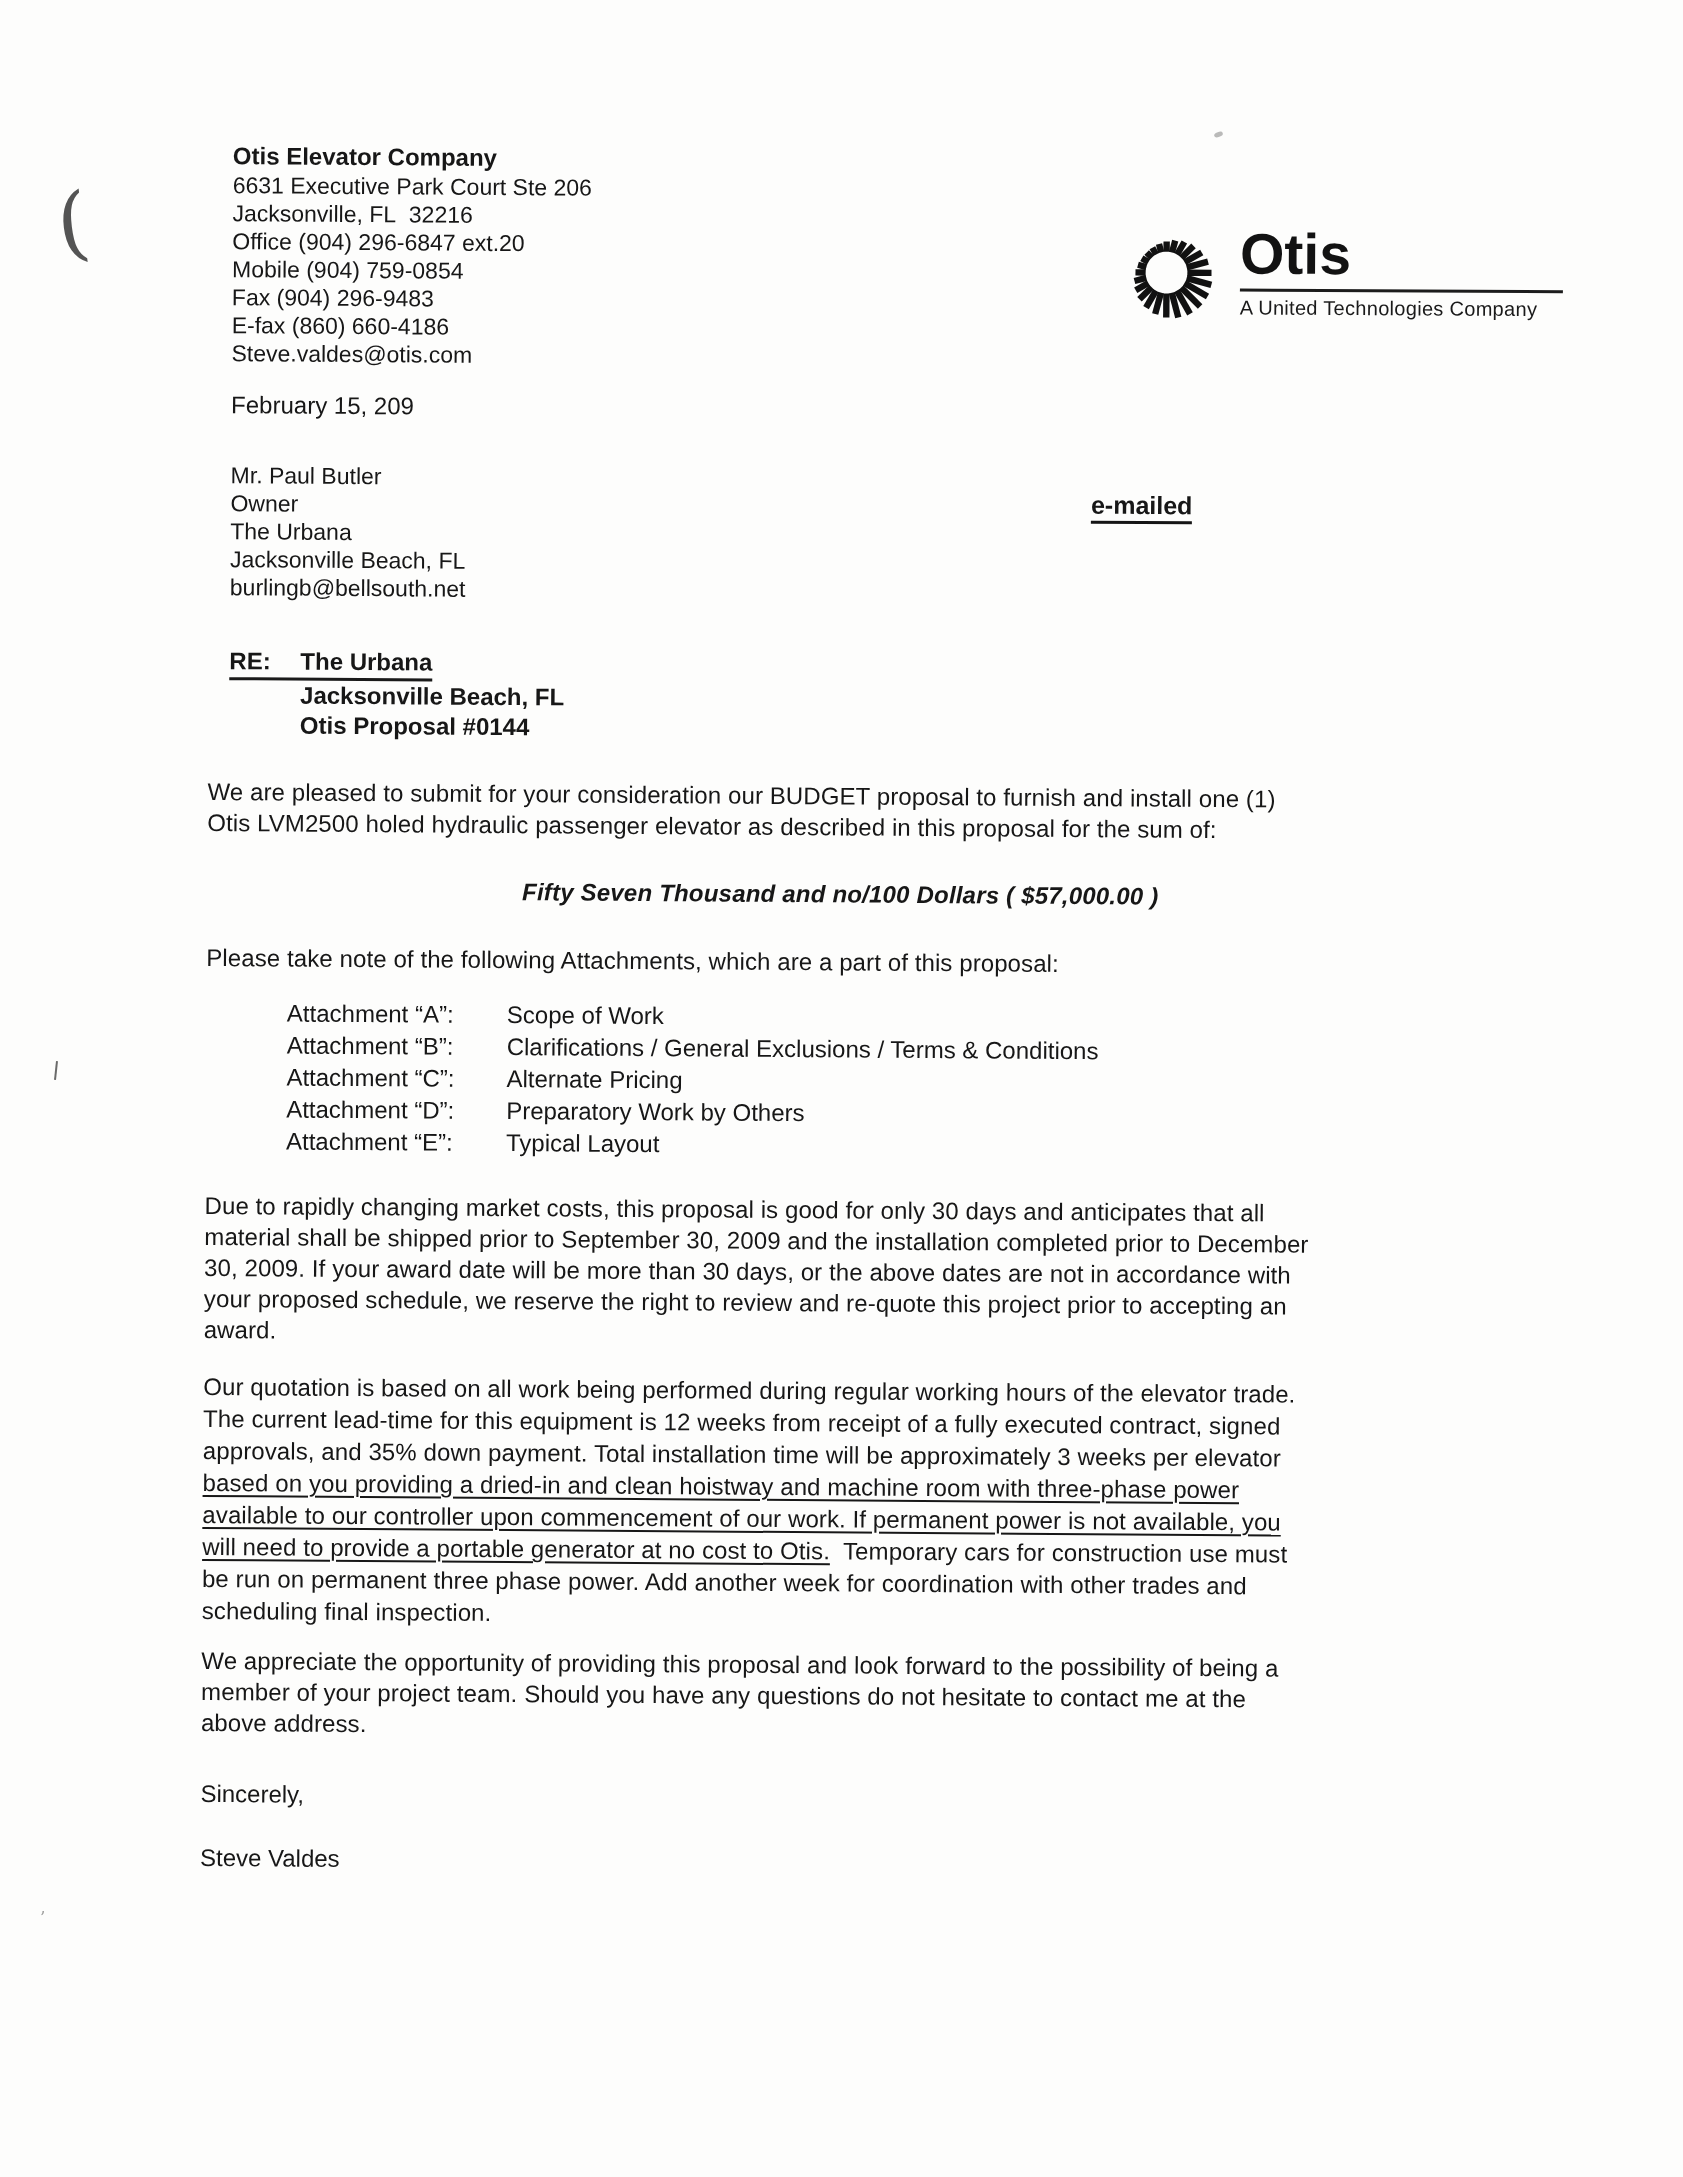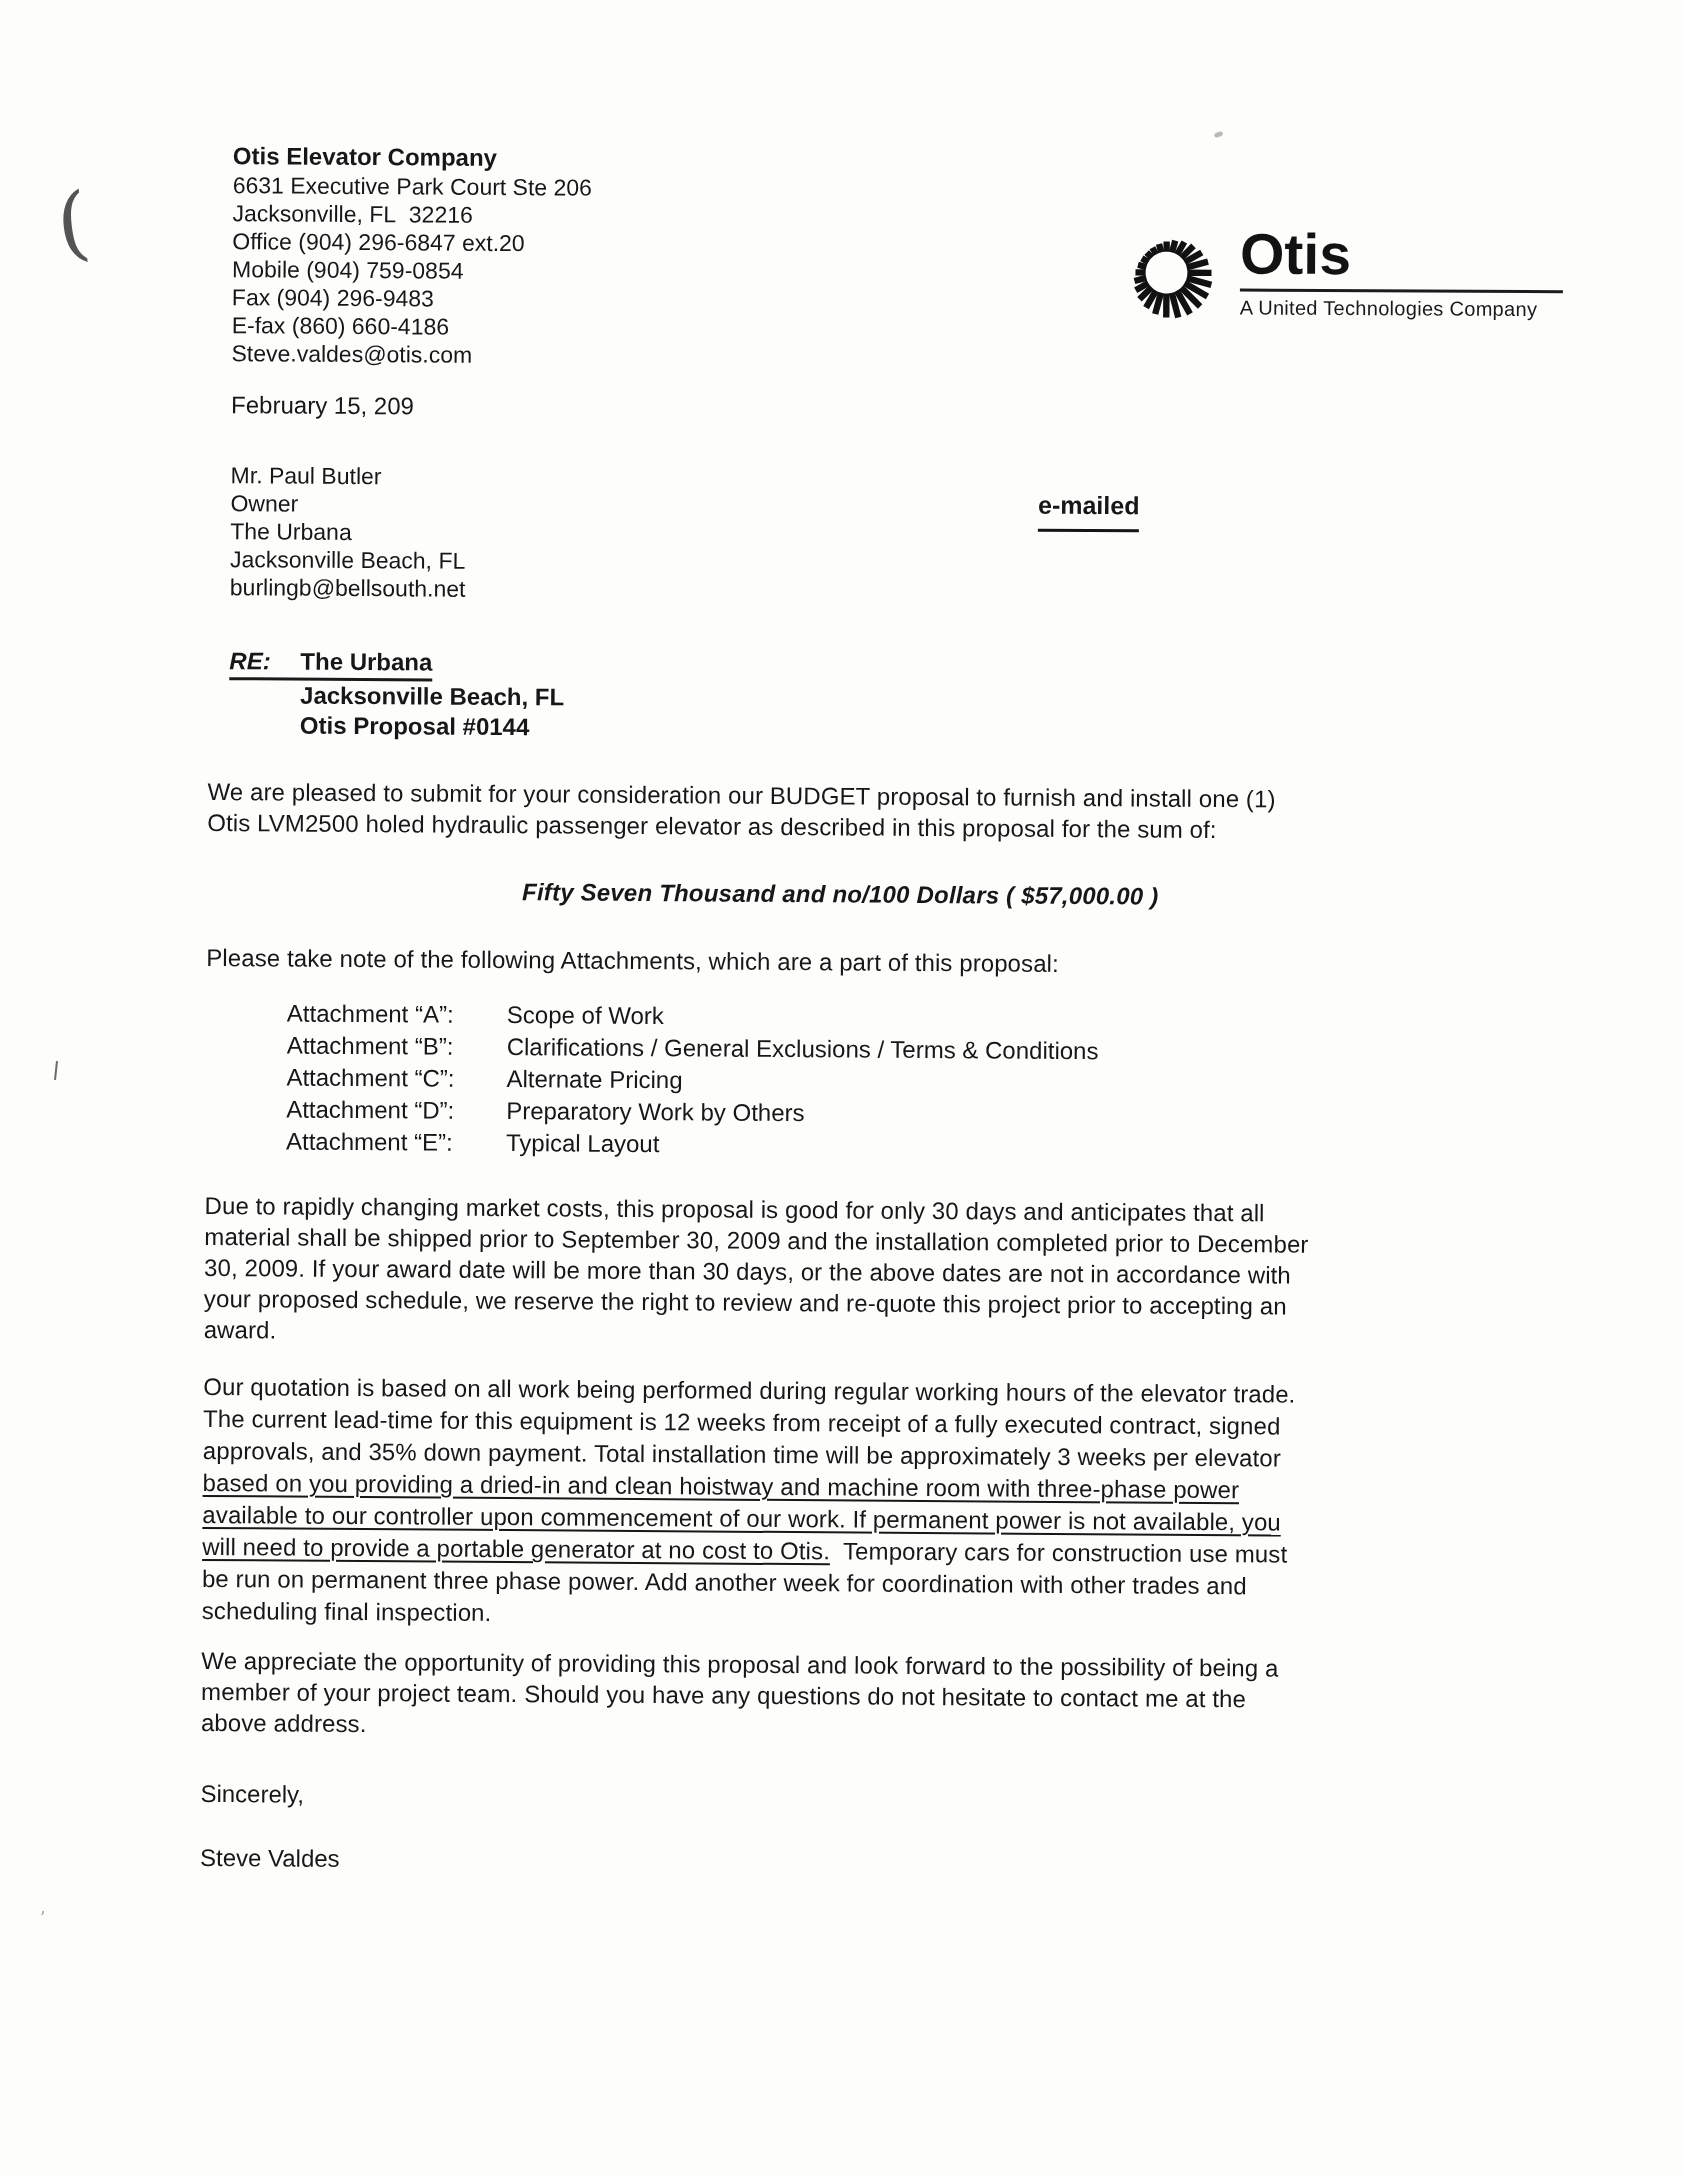--- a/index.html
+++ b/index.html
@@ -23,21 +23,21 @@
   .letterhead { font-size:23px; line-height:28px; }
   .letterhead .company { font-weight:bold; font-size:24px; line-height:30px; }
 
   .date-line { margin-top:24px; font-size:24px; }
 
   .recipient { margin-top:42px; font-size:23px; line-height:28px; }
 
   .subject { margin-top:45px; font-weight:bold; font-size:24px; line-height:30px; }
   .subject-row { display:flex; align-items:baseline; }
   .re-wrap { display:inline-flex; border-bottom:3px solid #1a1a1a; padding-bottom:1px; }
-  .re-label { width:71px;font-style:italic; }
+  .re-label { width:71px; }
   .subject-line { margin-left:71px; }
 
   .para { font-size:24px; line-height:31px; letter-spacing:0.1px; }
   .line { display:block; white-space:pre; }
 
   .intro { margin-top:36px; }
   .price {
     margin-top:38px; font-weight:bold; font-style:italic;
     font-size:24px; text-align:center; letter-spacing:0.2px;
   }
@@ -62,23 +62,23 @@
     transform:rotate(0.3deg);
   }
   .logo-icon svg { width:103px; height:103px; display:block; }
   .logo-text { width:323px; padding-top:6px; }
   .logo-wordmark { font-weight:bold; font-size:57px; line-height:53px; letter-spacing:0px; color:#121212; }
   .logo-divider { height:3px; background:#1c1c1c; margin-top:8px; }
   .logo-tagline { font-size:20px; margin-top:5px; letter-spacing:0.3px; color:#1a1a1a; }
 
   
   .delivery-note {
-    position:absolute; left:1038px; top:491px;
+    position:absolute; left:1091px; top:491px;
     font-weight:bold; font-size:25px;
-    border-bottom:3px solid #151515; padding-bottom:9px;
+    border-bottom:3px solid #151515; padding-bottom:1px;
     transform:rotate(0.4deg);
   }
 
   
   .artifact { position:absolute; color:#2b2b2b; pointer-events:none; }
   .artifact-paren {
     left:57px; top:176px; font-size:81px; font-weight:400;
     transform:rotate(-7deg); opacity:0.8;
     font-family:"DejaVu Serif", serif;
   }

